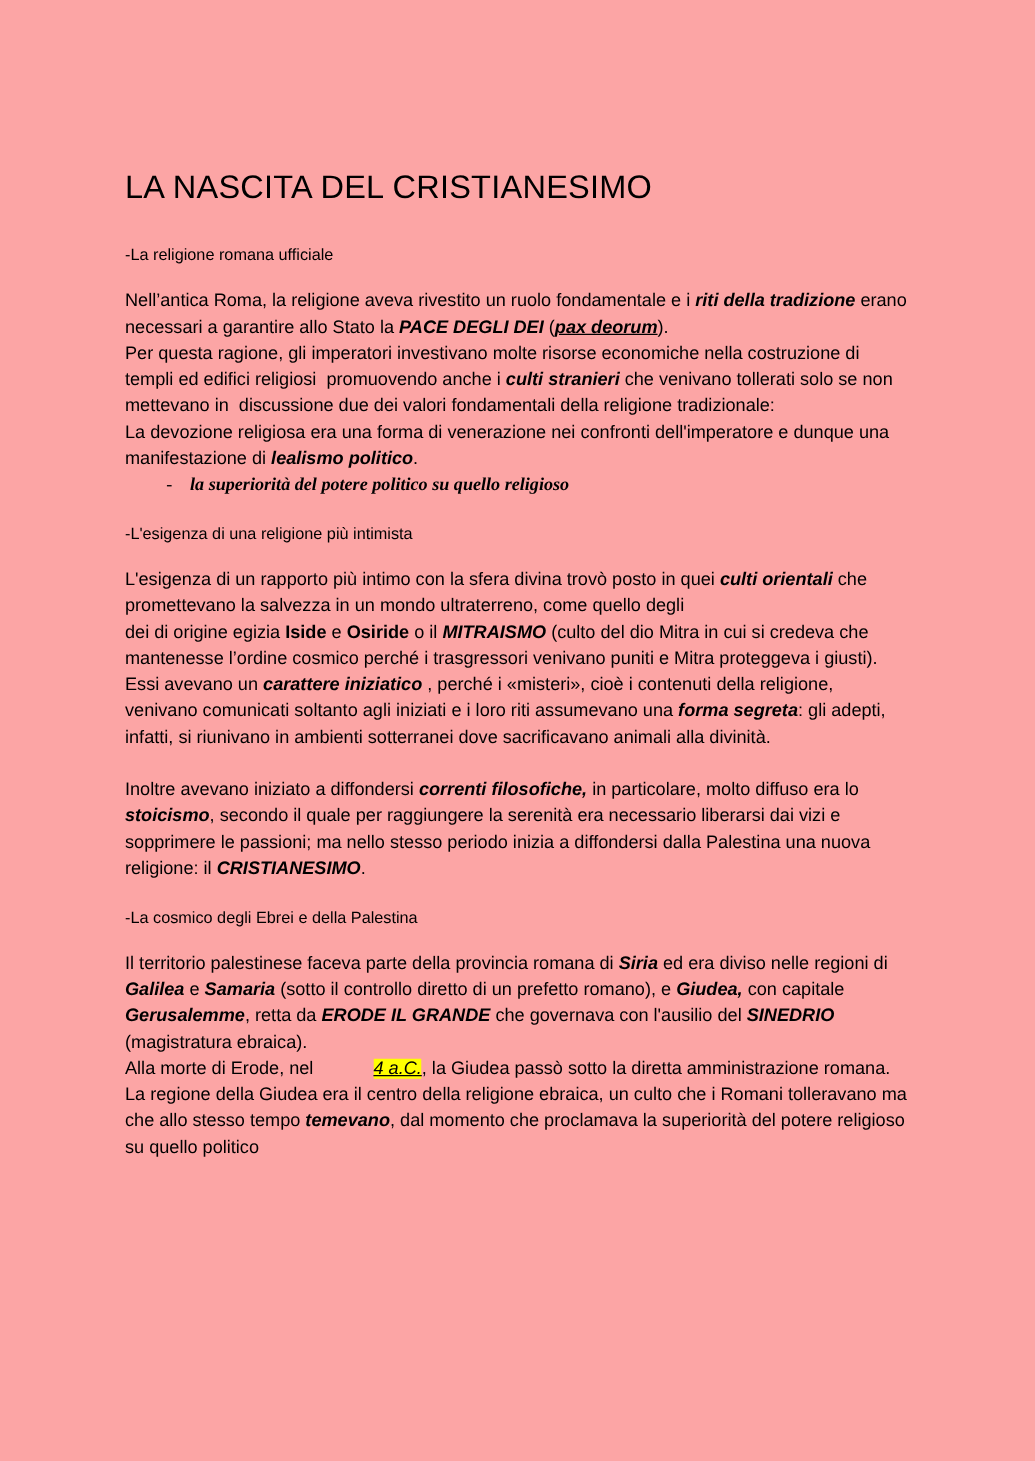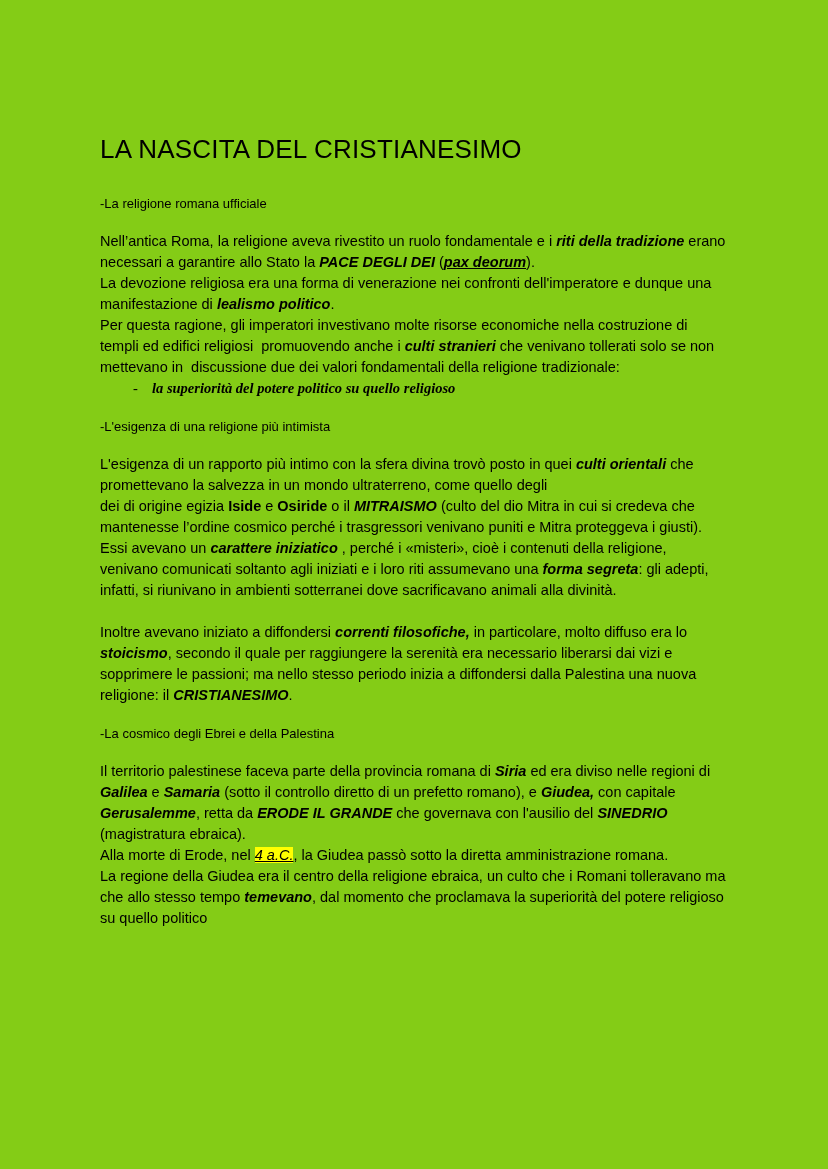--- a/index.html
+++ b/index.html
@@ -57,32 +57,32 @@
     content: "-";
     position: absolute;
     left: -19px;
     top: 0;
     font-weight: 400;
     font-style: normal;
   }
   .run.b { font-weight: 700; }
   .run.i { font-style: italic; }
   .run.u { text-decoration: underline; }
-  .run.hl { background: var(--hl, #ffff00); }
+  .run.hl { background: var(--hl, #ffff00); margin-left: 44px; }
 </style>
 </head>
 <body>
 
-<div class="page" style="background: #84cc16; color: rgb(0, 0, 0);">
+<div class="page" style="background: #fca5a5; color: rgb(0, 0, 0);">
   <h1 class="doc-title">LA NASCITA DEL CRISTIANESIMO</h1>
   <div id="doc-content">
       <h2 class="section-heading">-La religione romana ufficiale</h2>
       <p class="para"><span class="run">Nell’antica Roma, la religione aveva rivestito un ruolo fondamentale e i </span><span class="run b i">riti della tradizione</span><span class="run"> erano necessari a garantire allo Stato la </span><span class="run b i">PACE DEGLI DEI</span><span class="run"> (</span><span class="run b i u">pax deorum</span><span class="run">).</span></p>
+      <p class="para"><span class="run">Per questa ragione, gli imperatori investivano molte risorse economiche nella costruzione di templi ed edifici religiosi  promuovendo anche i </span><span class="run b i">culti stranieri</span><span class="run"> che venivano tollerati solo se non mettevano in  discussione due dei valori fondamentali della religione tradizionale:</span></p>
       <p class="para"><span class="run">La devozione religiosa era una forma di venerazione nei confronti dell'imperatore e dunque una manifestazione di </span><span class="run b i">lealismo politico</span><span class="run">.</span></p>
-      <p class="para"><span class="run">Per questa ragione, gli imperatori investivano molte risorse economiche nella costruzione di templi ed edifici religiosi  promuovendo anche i </span><span class="run b i">culti stranieri</span><span class="run"> che venivano tollerati solo se non mettevano in  discussione due dei valori fondamentali della religione tradizionale:</span></p>
       <ul class="dash-list">
         <li><span class="run b i">la superiorità del potere politico su quello religioso</span></li>
       </ul>
       <h2 class="section-heading">-L'esigenza di una religione più intimista</h2>
       <p class="para"><span class="run">L'esigenza di un rapporto più intimo con la sfera divina trovò posto in quei </span><span class="run b i">culti orientali</span><span class="run"> che promettevano la salvezza in un mondo ultraterreno, come quello degli</span><br><span class="run">dei di origine egizia </span><span class="run b">Iside</span><span class="run"> e </span><span class="run b">Osiride</span><span class="run"> o il </span><span class="run b i">MITRAISMO</span><span class="run"> (culto del dio Mitra in cui si credeva che mantenesse l’ordine cosmico perché i trasgressori venivano puniti e Mitra proteggeva i giusti).</span></p>
       <p class="para"><span class="run">Essi avevano un </span><span class="run b i">carattere iniziatico</span><span class="run"> , perché i «misteri», cioè i contenuti della religione, venivano comunicati soltanto agli iniziati e i loro riti assumevano una </span><span class="run b i">forma segreta</span><span class="run">: gli adepti, infatti, si riunivano in ambienti sotterranei dove sacrificavano animali alla divinità.</span></p>
       <p class="para empty"></p>
       <p class="para"><span class="run">Inoltre avevano iniziato a diffondersi </span><span class="run b i">correnti filosofiche,</span><span class="run"> in particolare, molto diffuso era lo </span><span class="run b i">stoicismo</span><span class="run">, secondo il quale per raggiungere la serenità era necessario liberarsi dai vizi e sopprimere le passioni; ma nello stesso periodo inizia a diffondersi dalla Palestina una nuova religione: il </span><span class="run b i">CRISTIANESIMO</span><span class="run">.</span></p>
       <h2 class="section-heading">-La cosmico degli Ebrei e della Palestina</h2>
       <p class="para"><span class="run">Il territorio palestinese faceva parte della provincia romana di </span><span class="run b i">Siria</span><span class="run"> ed era diviso nelle regioni di </span><span class="run b i">Galilea</span><span class="run"> e </span><span class="run b i">Samaria</span><span class="run"> (sotto il controllo diretto di un prefetto romano), e </span><span class="run b i">Giudea,</span><span class="run"> con capitale </span><span class="run b i">Gerusalemme</span><span class="run">, retta da </span><span class="run b i">ERODE IL GRANDE</span><span class="run"> che governava con l'ausilio del </span><span class="run b i">SINEDRIO</span><span class="run"> (magistratura ebraica).</span></p>

